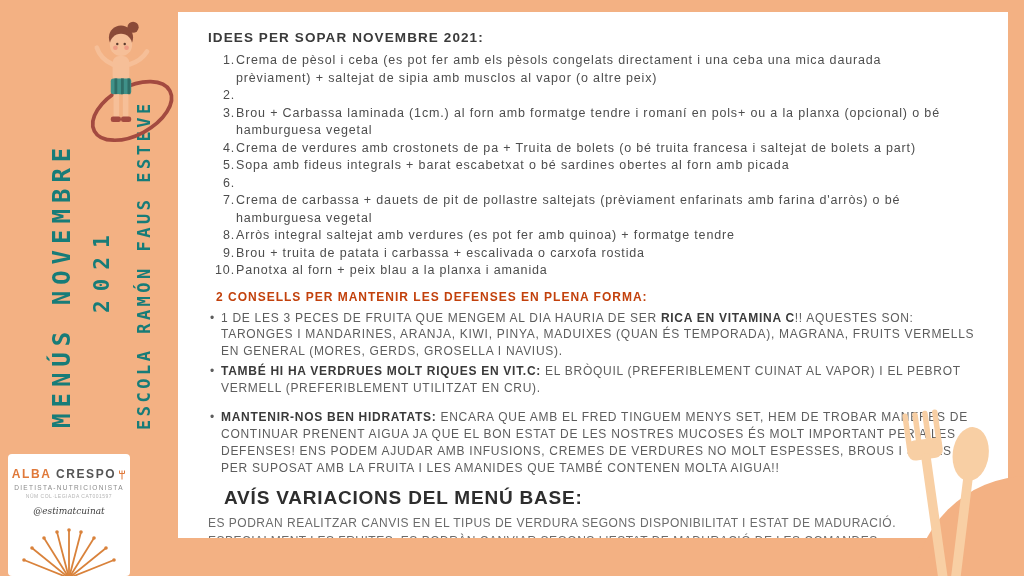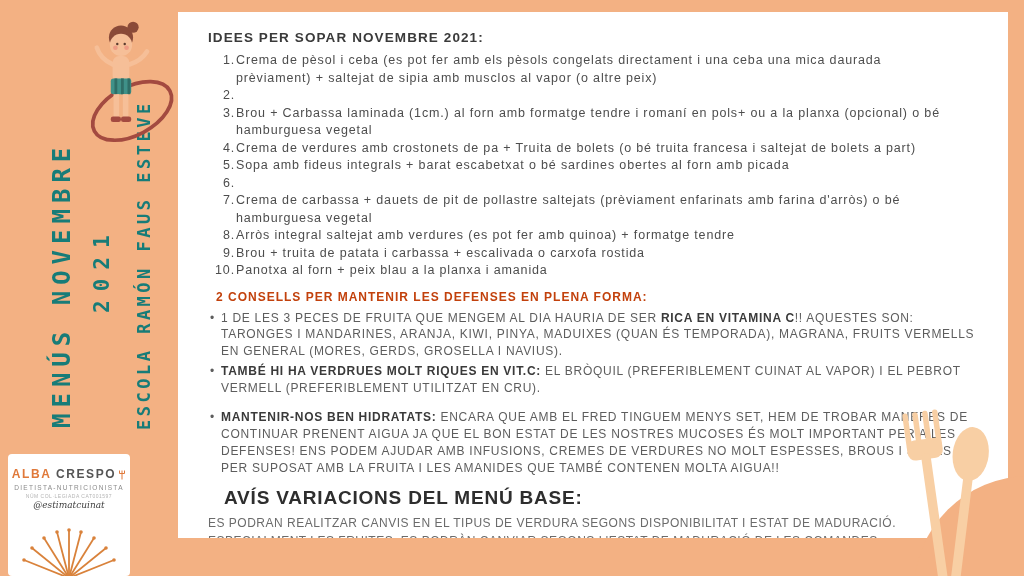--- a/index.html
+++ b/index.html
@@ -70,21 +70,21 @@
     background:#ffffff; border-radius:4px; text-align:center;
     padding-top:13px; overflow:hidden;
   }
   .brand { font-size:12px; font-weight:bold; letter-spacing:1.6px; }
   .brand .alba { color:#e0793a; }
   .brand .crespo { color:#555555; }
   .brand svg { vertical-align:middle; margin-left:2px; }
   .logo-sub { font-size:6.5px; letter-spacing:1.3px; color:#8a8a8a; margin-top:3px; }
   .logo-reg { font-size:5px; letter-spacing:0.5px; color:#b5b5b5; margin-top:2px; }
   .logo-handle {
-    font-size:9px; color:#3f3f3f; margin-top:1px;
+    font-size:9px; color:#3f3f3f; margin-top:7px;
     font-family:"DejaVu Serif", serif; font-style:italic;
   }
   .sunburst { position:absolute; left:6px; bottom:-4px; width:110px; height:58px; }
 
   
   .corner { position:absolute; right:0; bottom:0; width:160px; height:190px; }
 </style>
 </head>
 <body>
 

